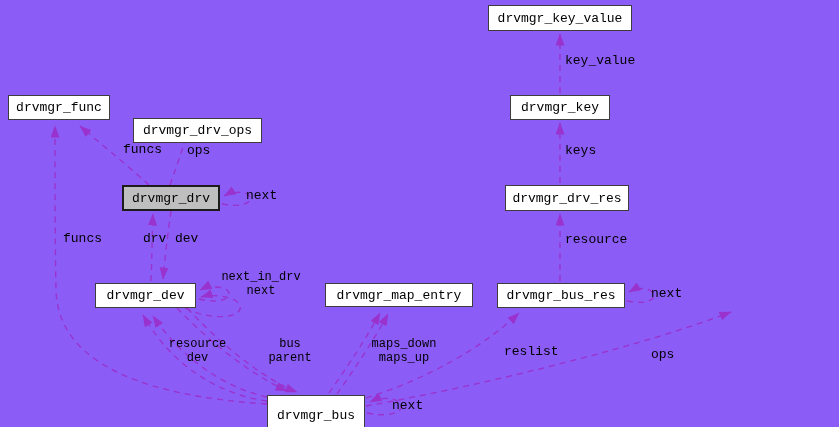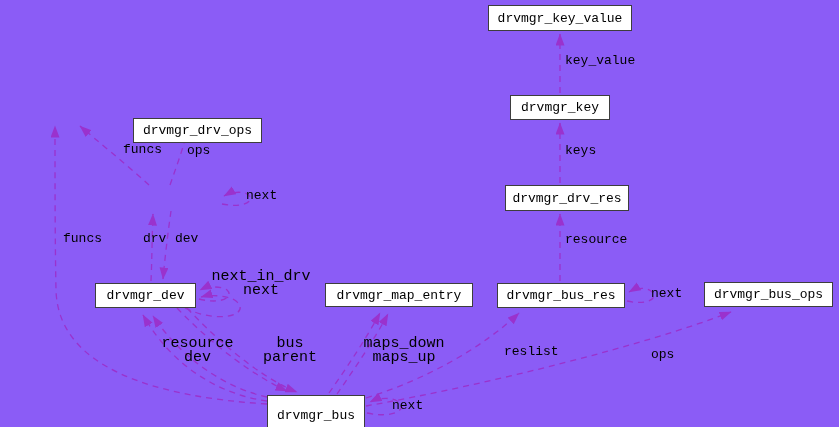--- a/index.html
+++ b/index.html
@@ -28,21 +28,21 @@
     border:2px solid #1c1c1c;
   }
   .elabel{
     position:absolute;
     font-size:13px;color:#000000;
     white-space:nowrap;
     line-height:14px;
   }
   .lblgroup{
     position:absolute;
-    font-size:15px;color:#000000;
+    font-size:12px;color:#000000;
     text-align:center;
     line-height:14px;
   }
   .lblgroup span{display:block;}
 </style>
 </head>
 <body>
 
 <div id="diagram">
 
@@ -72,35 +72,36 @@
       <path d="M337,394 C355,368 374,340 388,314" marker-end="url(#ah)"></path>
       <path d="M367,413 C396,419 409,408 397,401 C391,397 378,398 370,402" marker-end="url(#ah)"></path>
       <path d="M366,398 C430,378 484,346 519,313" marker-end="url(#ah)"></path>
       <path d="M366,406 C490,384 645,345 731,312" marker-end="url(#ah)"></path>
       <path d="M627,301 C650,306 659,297 651,291 C646,287 636,288 629,292" marker-end="url(#ah)"></path>
     </g>
   </svg>
 
   <div class="node" style="left:488px;top:5px;width:144px;height:26px;">drvmgr_key_value</div>
 
+  <div class="node" style="left:8px;top:95px;width:102px;height:25px;">drvmgr_func</div>
 
   <div class="node" style="left:133px;top:95px;width:129px;height:25px;margin-top:23px;">drvmgr_drv_ops</div>
 
   <div class="node" style="left:510px;top:95px;width:100px;height:25px;">drvmgr_key</div>
 
+  <div class="node selected" style="left:122px;top:185px;width:98px;height:26px;">drvmgr_drv</div>
 
   <div class="node" style="left:498px;top:185px;width:124px;height:26px;margin-left:7px;">drvmgr_drv_res</div>
 
   <div class="node" style="left:95px;top:283px;width:101px;height:25px;">drvmgr_dev</div>
 
   <div class="node" style="left:325px;top:283px;width:148px;height:24px;">drvmgr_map_entry</div>
 
   <div class="node" style="left:497px;top:283px;width:128px;height:25px;">drvmgr_bus_res</div>
 
-  <div class="node" style="left:704px;top:282px;width:129px;height:25px;">drvmgr_bus_ops</div>
 
   <div class="node" style="left:267px;top:395px;width:98px;height:40px;">drvmgr_bus</div>
 
   <div class="elabel" style="left:565px;top:54px;">key_value</div>
   <div class="elabel" style="left:565px;top:144px;">keys</div>
   <div class="elabel" style="left:565px;top:233px;">resource</div>
   <div class="elabel" style="left:123px;top:143px;">funcs</div>
   <div class="elabel" style="left:187px;top:144px;">ops</div>
   <div class="elabel" style="left:246px;top:189px;">next</div>
   <div class="elabel" style="left:143px;top:232px;">drv</div>

